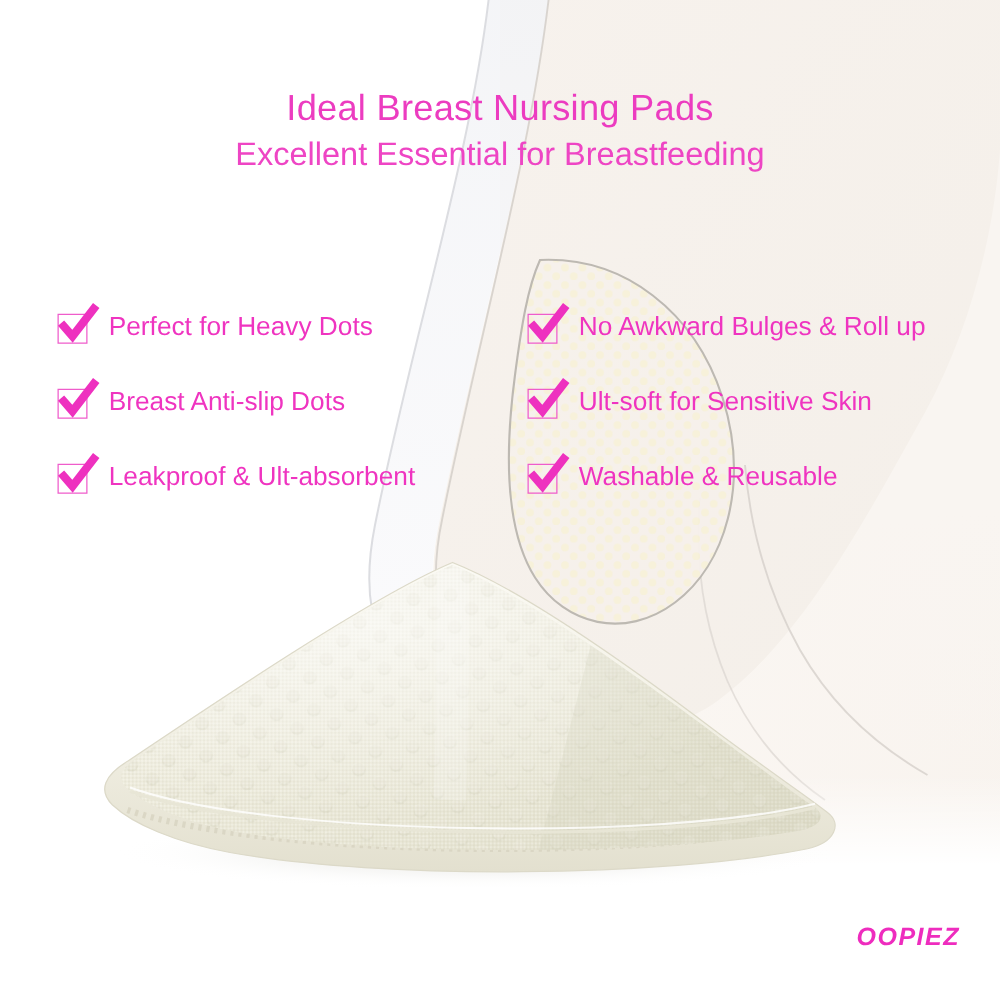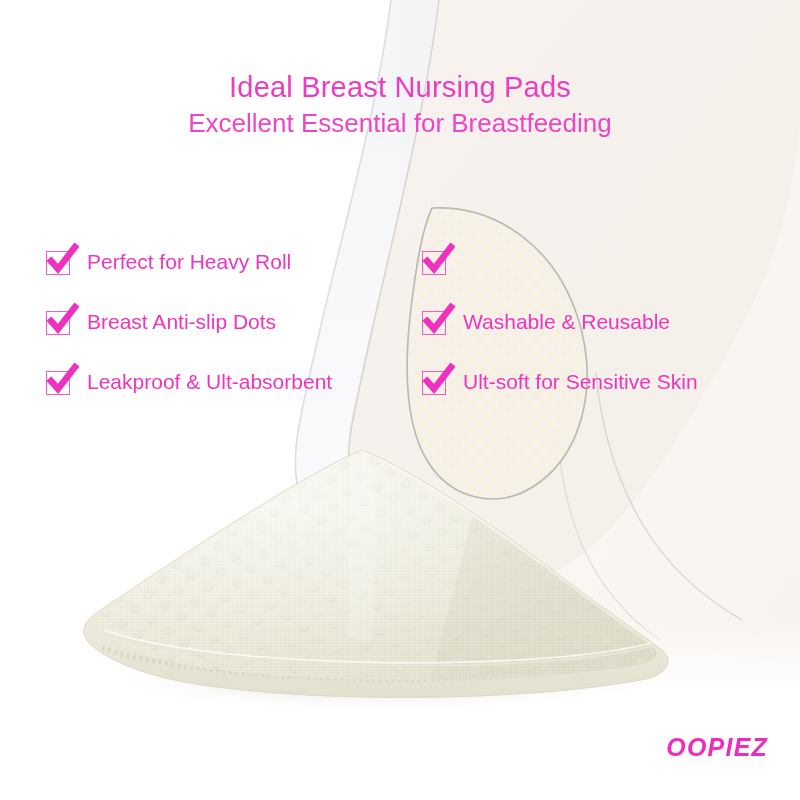--- a/index.html
+++ b/index.html
@@ -133,21 +133,21 @@
     height: 275px;
     z-index: 5;
   }
   .product svg { width: 625px; height: 275px; overflow: visible; }
 
   
   .brand {
     position: absolute;
     right: 32px;
     bottom: 38px;
-    font-size: 25px;
+    font-size: 20px;
     font-weight: bold;
     font-style: italic;
     letter-spacing: 1.2px;
     color: #ee2cbe;
     z-index: 9;
   }
 </style>
 </head>
 <body>
 
@@ -200,21 +200,21 @@
   <div class="features">
 
     <div class="col col-left">
       <div class="feature-row">
         <span class="checkbox">
           <span class="box"></span>
           <svg viewBox="0 0 34 34">
               <path d="M6 17 L13 25 L30 3" fill="none" stroke="#ee31bf" stroke-width="6.5" stroke-linecap="square" stroke-linejoin="miter"></path>
             </svg>
         </span>
-        <span class="feature-label">Perfect for Heavy Roll</span>
+        <span class="feature-label">Perfect for Heavy Dots</span>
       </div>
       <div class="feature-row">
         <span class="checkbox">
           <span class="box"></span>
           <svg viewBox="0 0 34 34">
               <path d="M6 17 L13 25 L30 3" fill="none" stroke="#ee31bf" stroke-width="6.5" stroke-linecap="square" stroke-linejoin="miter"></path>
             </svg>
         </span>
         <span class="feature-label">Breast Anti-slip Dots</span>
       </div>
@@ -230,38 +230,39 @@
     </div>
 
     <div class="col col-right">
       <div class="feature-row">
         <span class="checkbox">
           <span class="box"></span>
           <svg viewBox="0 0 34 34">
               <path d="M6 17 L13 25 L30 3" fill="none" stroke="#ee31bf" stroke-width="6.5" stroke-linecap="square" stroke-linejoin="miter"></path>
             </svg>
         </span>
+        <span class="feature-label">No Awkward Bulges &amp; Roll up</span>
+      </div>
+      <div class="feature-row">
+        <span class="checkbox">
+          <span class="box"></span>
+          <svg viewBox="0 0 34 34">
+              <path d="M6 17 L13 25 L30 3" fill="none" stroke="#ee31bf" stroke-width="6.5" stroke-linecap="square" stroke-linejoin="miter"></path>
+            </svg>
+        </span>
+        <span class="feature-label">Ult-soft for Sensitive Skin</span>
       </div>
       <div class="feature-row">
         <span class="checkbox">
           <span class="box"></span>
           <svg viewBox="0 0 34 34">
               <path d="M6 17 L13 25 L30 3" fill="none" stroke="#ee31bf" stroke-width="6.5" stroke-linecap="square" stroke-linejoin="miter"></path>
             </svg>
         </span>
         <span class="feature-label">Washable &amp; Reusable</span>
-      </div>
-      <div class="feature-row">
-        <span class="checkbox">
-          <span class="box"></span>
-          <svg viewBox="0 0 34 34">
-              <path d="M6 17 L13 25 L30 3" fill="none" stroke="#ee31bf" stroke-width="6.5" stroke-linecap="square" stroke-linejoin="miter"></path>
-            </svg>
-        </span>
-        <span class="feature-label">Ult-soft for Sensitive Skin</span>
       </div>
     </div>
 
   </div>
 
   <div class="product">
     <svg viewBox="0 0 625 275">
       <defs>
         <linearGradient id="padTop" x1="0.15" y1="0.05" x2="0.9" y2="0.95">
           <stop offset="0%" stop-color="#f6f5ec"></stop>

